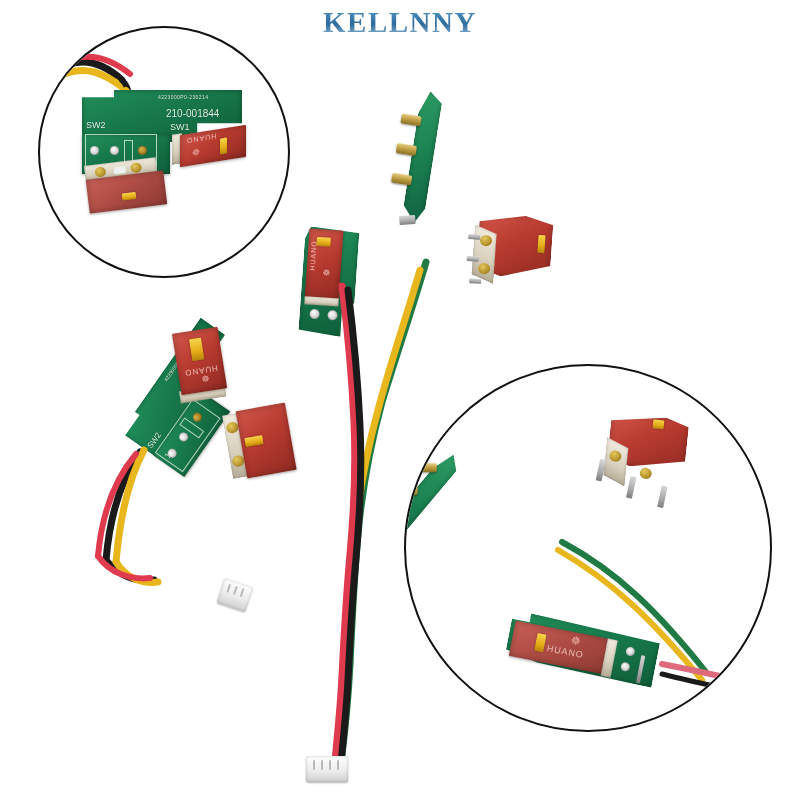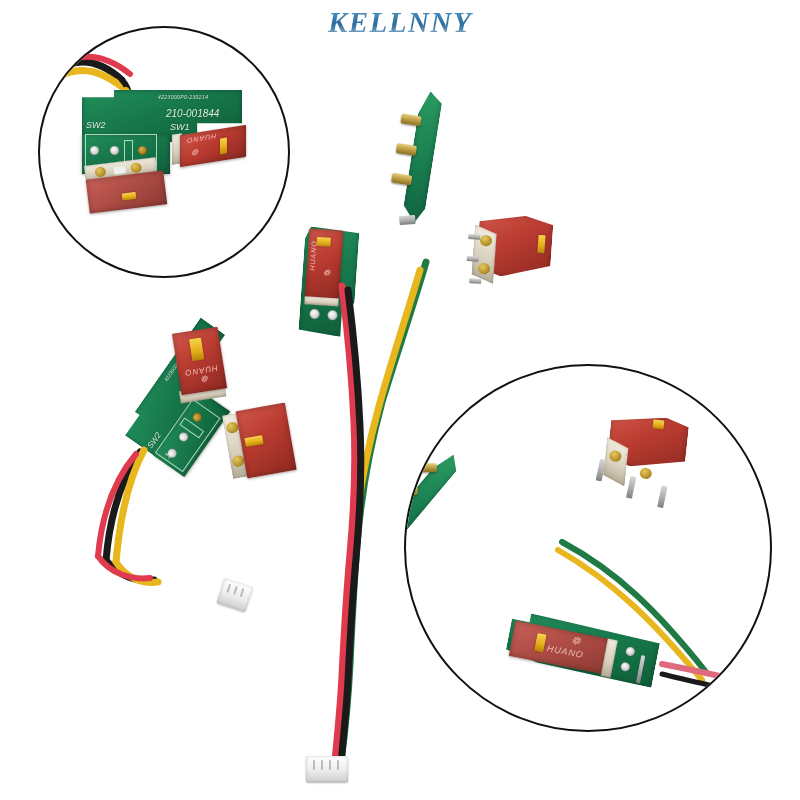--- a/index.html
+++ b/index.html
@@ -10,21 +10,20 @@
   }
   body {
     font-family: "Liberation Sans", sans-serif;
   }
   #stage {
     position: relative;
     width: 800px;
     height: 800px;
     background: #ffffff;
     overflow: hidden;
-    font-style: italic;
   }
   
   #brand-title {
     position: absolute;
     left: 0;
     top: 6px;
     width: 800px;
     text-align: center;
     font-family: "Liberation Serif", "DejaVu Serif", serif;
     font-size: 29px;

